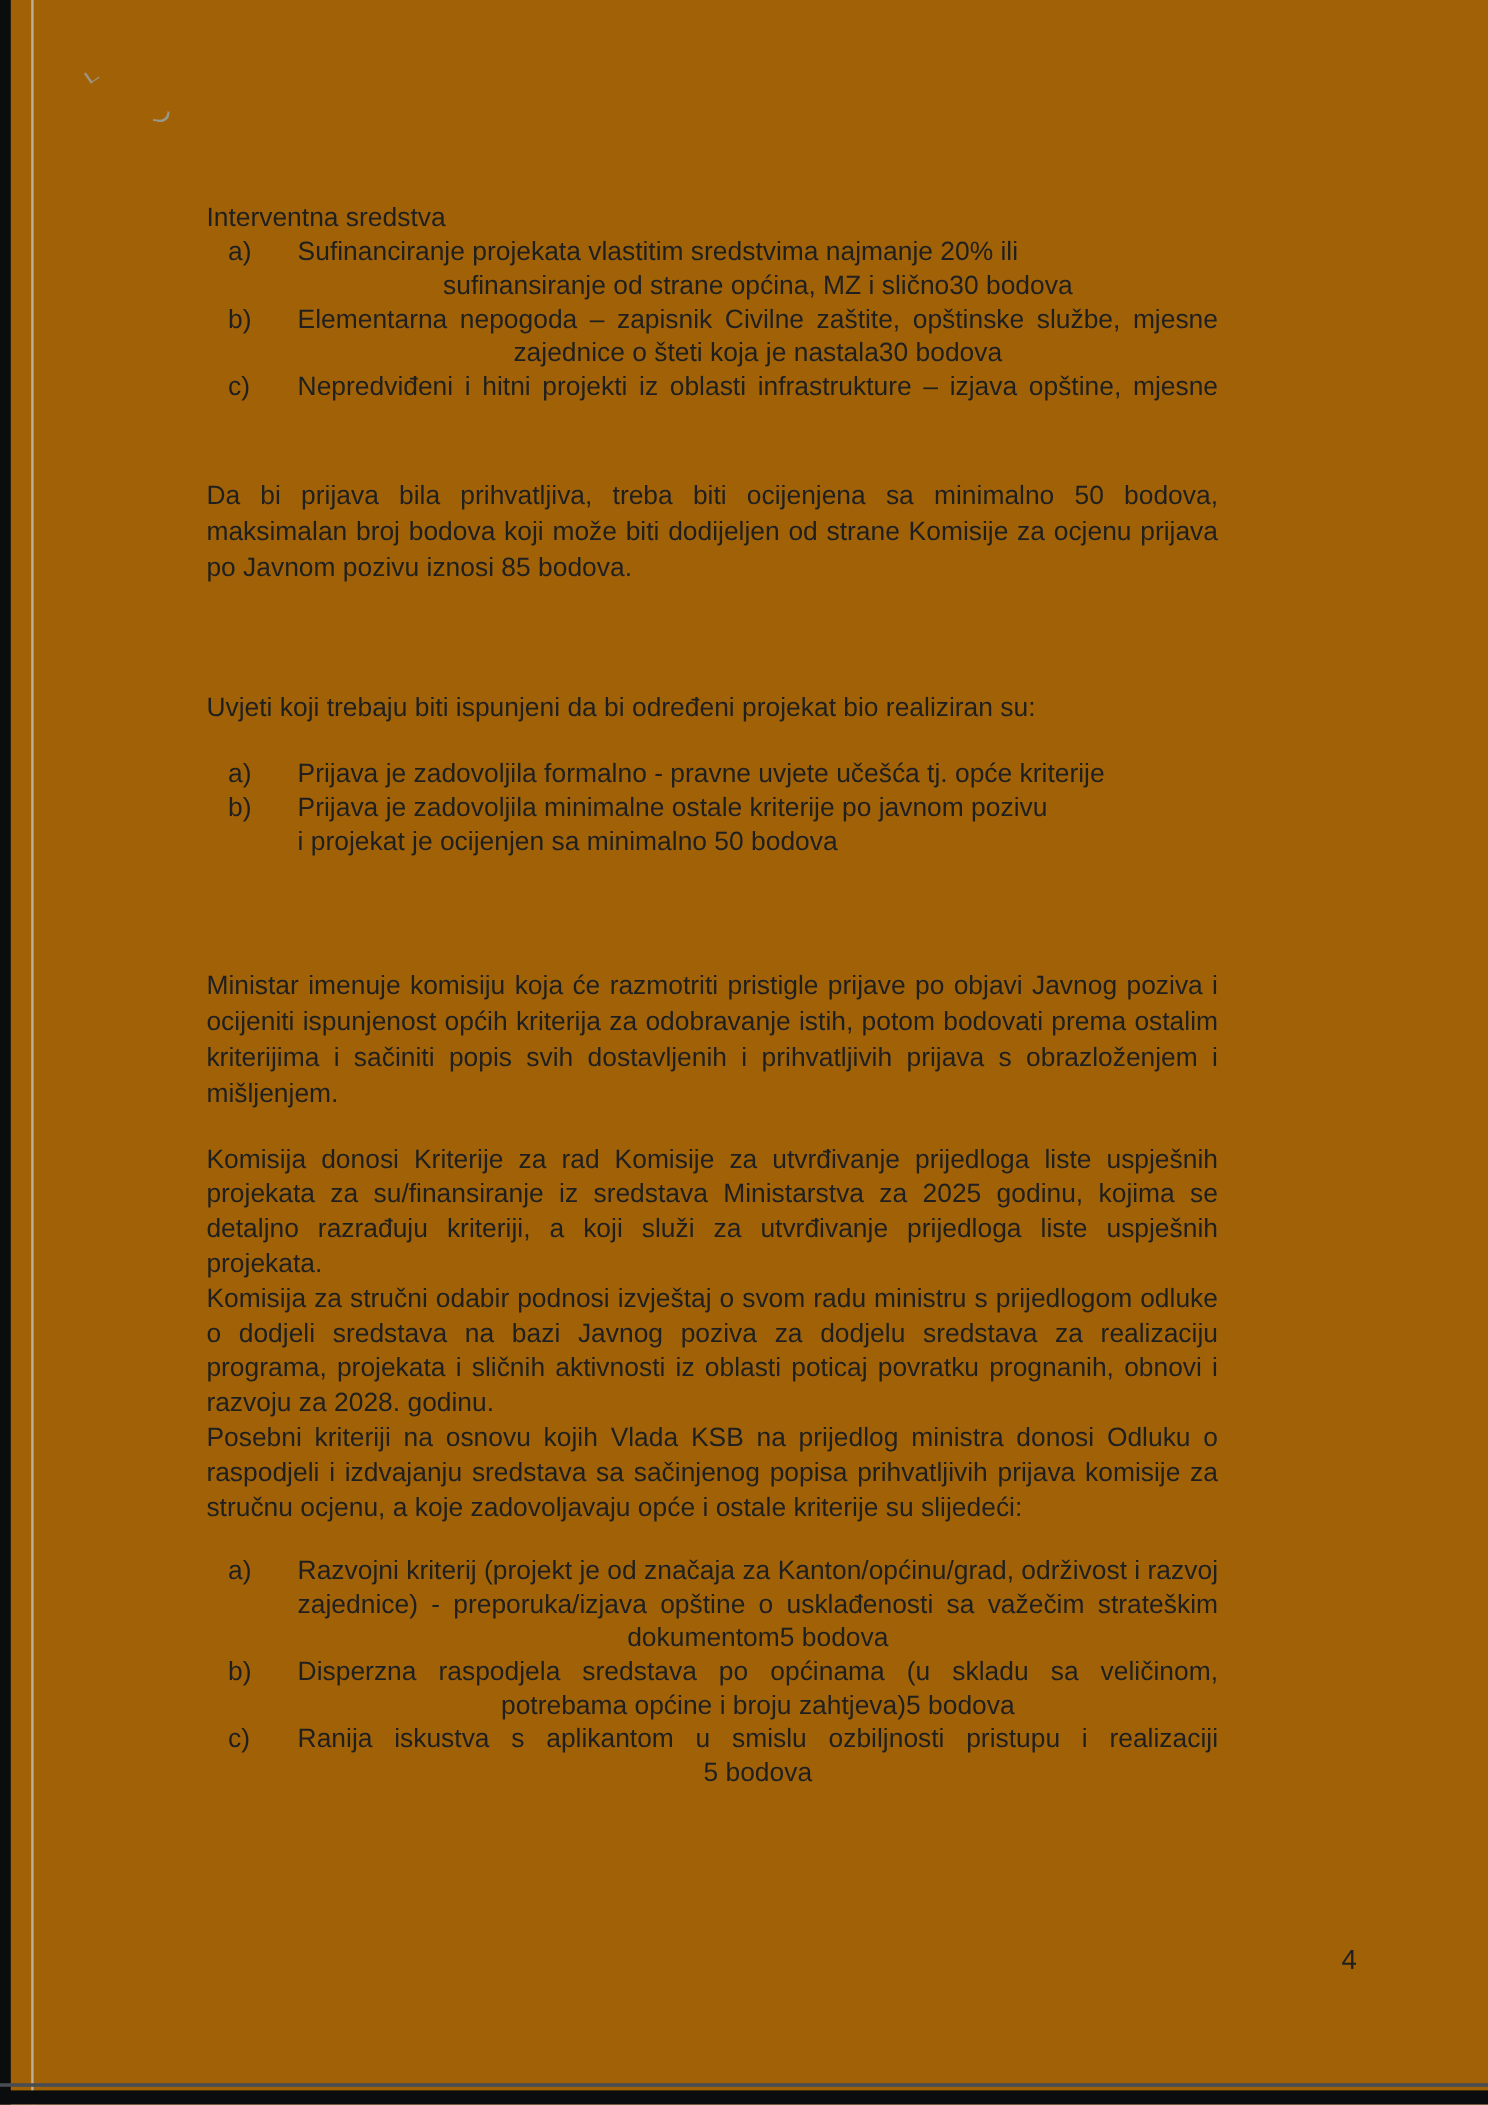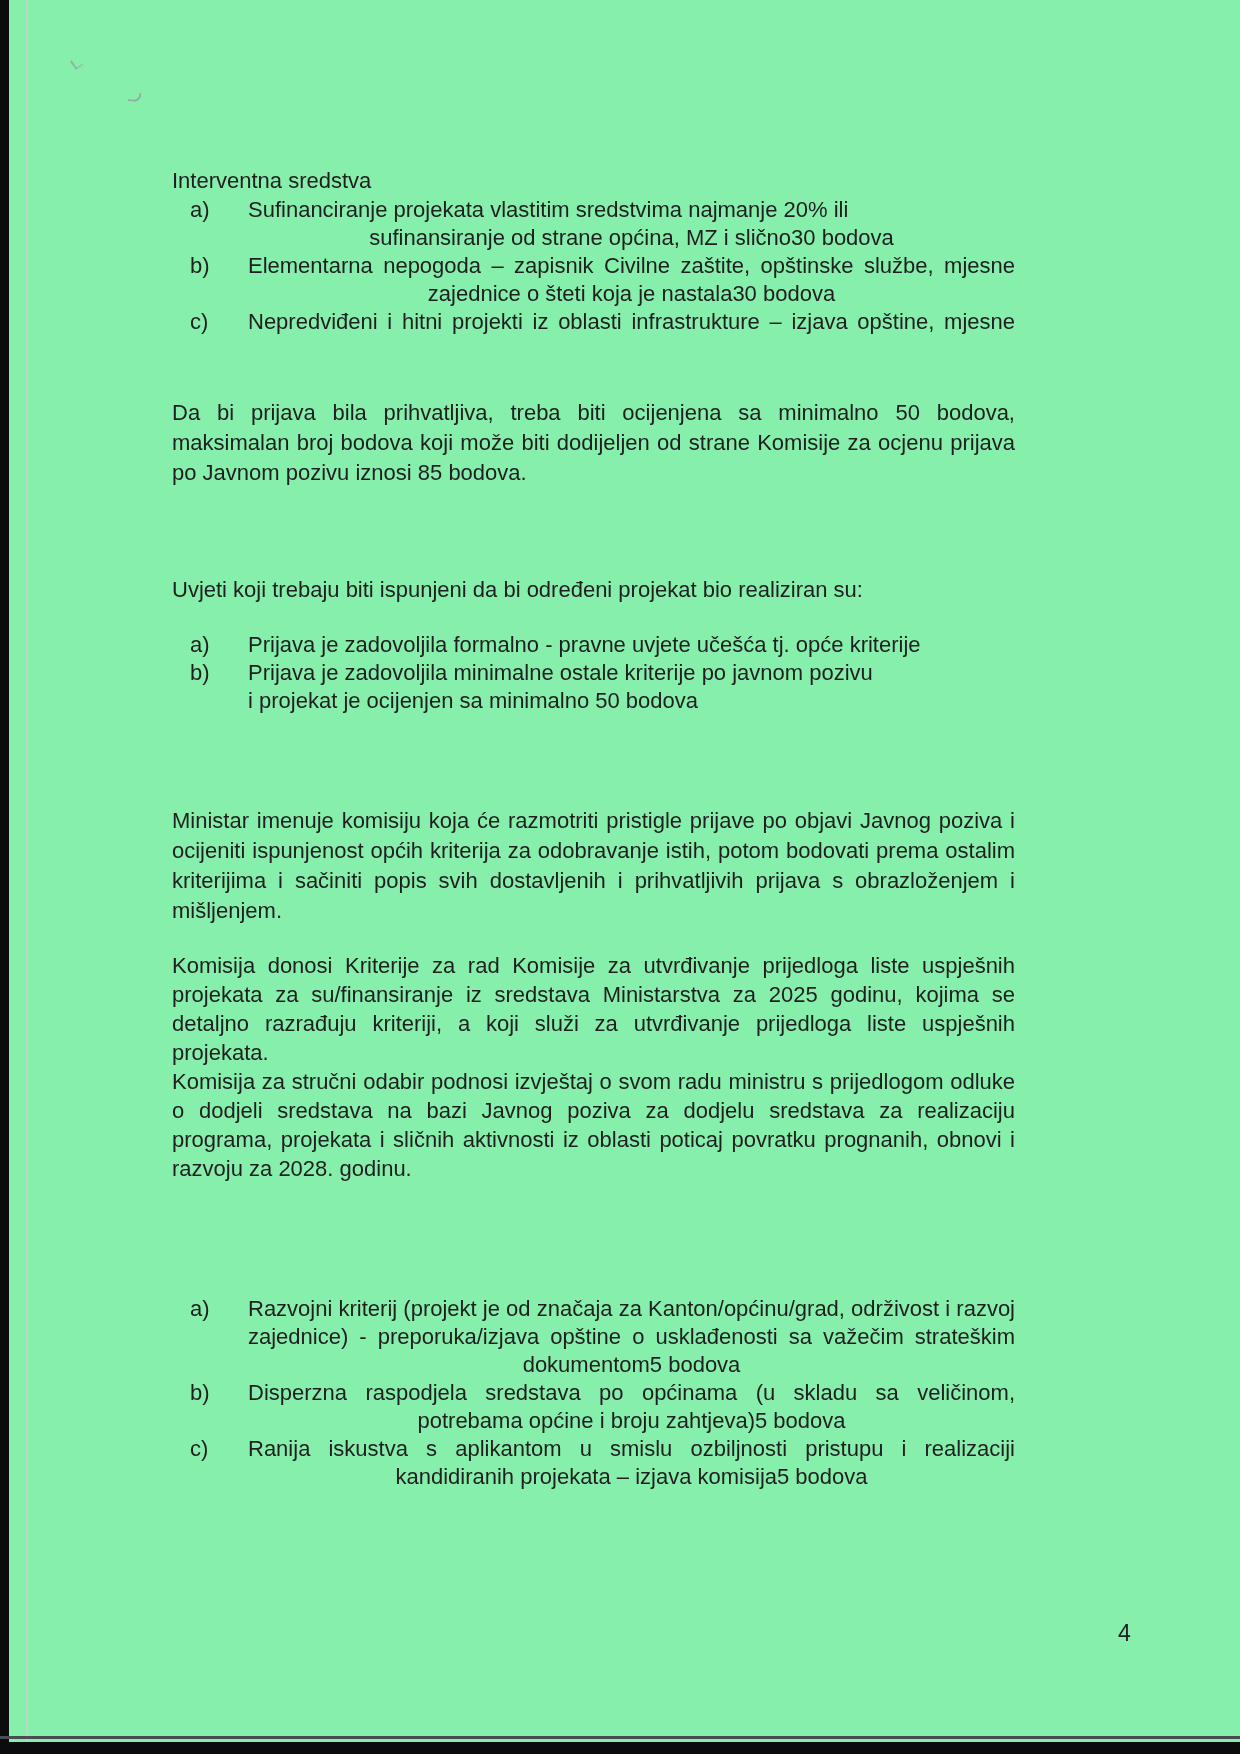--- a/index.html
+++ b/index.html
@@ -1,19 +1,19 @@
 <!DOCTYPE html>
 <html><head>
 <meta charset="utf-8">
 <style>
   html,body { margin:0; padding:0; background:#ffffff; }
   .page {
     position:relative;
     width:1240px; height:1754px;
-    background:#86efac;
+    background:#a16207;
     font-family:"Liberation Sans", sans-serif;
     color:#1f1f1f;
     font-size:22px;
     overflow:hidden;
   }
   
   .edge-left   { position:absolute; left:0; top:0; width:9px; height:1754px; background:#0b0c0d; }
   .scan-seam   { position:absolute; left:26px; top:0; width:2px; height:1754px; background:#c9d2d3; opacity:.7; }
   .bottom-rule { position:absolute; left:0; top:1736px; width:1240px; height:3px; background:#474d52; }
   .bottom-band { position:absolute; left:0; top:1742px; width:1240px; height:12px; background:#0b0c0d; }
@@ -91,20 +91,21 @@
     </div>
   </div>
 
 
   <div class="col para" style="top:806px;">Ministar imenuje komisiju koja će razmotriti pristigle prijave po objavi Javnog poziva i ocijeniti ispunjenost općih kriterija za odobravanje istih, potom bodovati prema ostalim kriterijima i sačiniti popis svih dostavljenih i prihvatljivih prijava s obrazloženjem i mišljenjem.</div>
 
   <div class="col para" style="top:951px; line-height:29px;">Komisija donosi Kriterije za rad Komisije za utvrđivanje prijedloga liste uspješnih projekata za su/finansiranje iz sredstava Ministarstva za 2025 godinu, kojima se detaljno razrađuju kriteriji, a koji služi za utvrđivanje prijedloga liste uspješnih projekata.</div>
 
   <div class="col para" style="top:1067px; line-height:29px;">Komisija za stručni odabir podnosi izvještaj o svom radu ministru s prijedlogom odluke o dodjeli sredstava na bazi Javnog poziva za dodjelu sredstava za realizaciju programa, projekata i sličnih aktivnosti iz oblasti poticaj povratku prognanih, obnovi i razvoju  za 2028. godinu.</div>
 
+  <div class="col para" style="top:1183px; line-height:29px;">Posebni kriteriji na osnovu kojih Vlada KSB na prijedlog ministra donosi Odluku o raspodjeli i izdvajanju sredstava sa sačinjenog popisa prihvatljivih prijava komisije za stručnu ocjenu, a koje zadovoljavaju opće i ostale kriterije su slijedeći:</div>
 
   <div class="col list" style="top:1295px;">
     <div class="list-item">
       <span class="marker">a)</span>
       <span class="line stretch">Razvojni kriterij (projekt je od značaja za Kanton/općinu/grad, održivost i razvoj</span>
       <span class="line stretch">zajednice) - preporuka/izjava opštine o usklađenosti sa važečim strateškim</span>
       <span class="line points-line">
         <span>dokumentom</span>
         <span class="pts">5 bodova</span>
       </span>
@@ -114,21 +115,20 @@
       <span class="line stretch">Disperzna raspodjela sredstava po općinama (u skladu sa veličinom,</span>
       <span class="line points-line">
         <span>potrebama općine i broju zahtjeva)</span>
         <span class="pts">5 bodova</span>
       </span>
     </div>
     <div class="list-item">
       <span class="marker">c)</span>
       <span class="line stretch">Ranija iskustva s aplikantom u smislu ozbiljnosti pristupu i realizaciji</span>
       <span class="line points-line">
-        <span>kandidiranih projekata – izjava komisija</span>
         <span class="pts">5 bodova</span>
       </span>
     </div>
   </div>
 
   <div class="page-number">4</div>
 
   <div class="bottom-rule"></div>
   <div class="bottom-band"></div>
 

